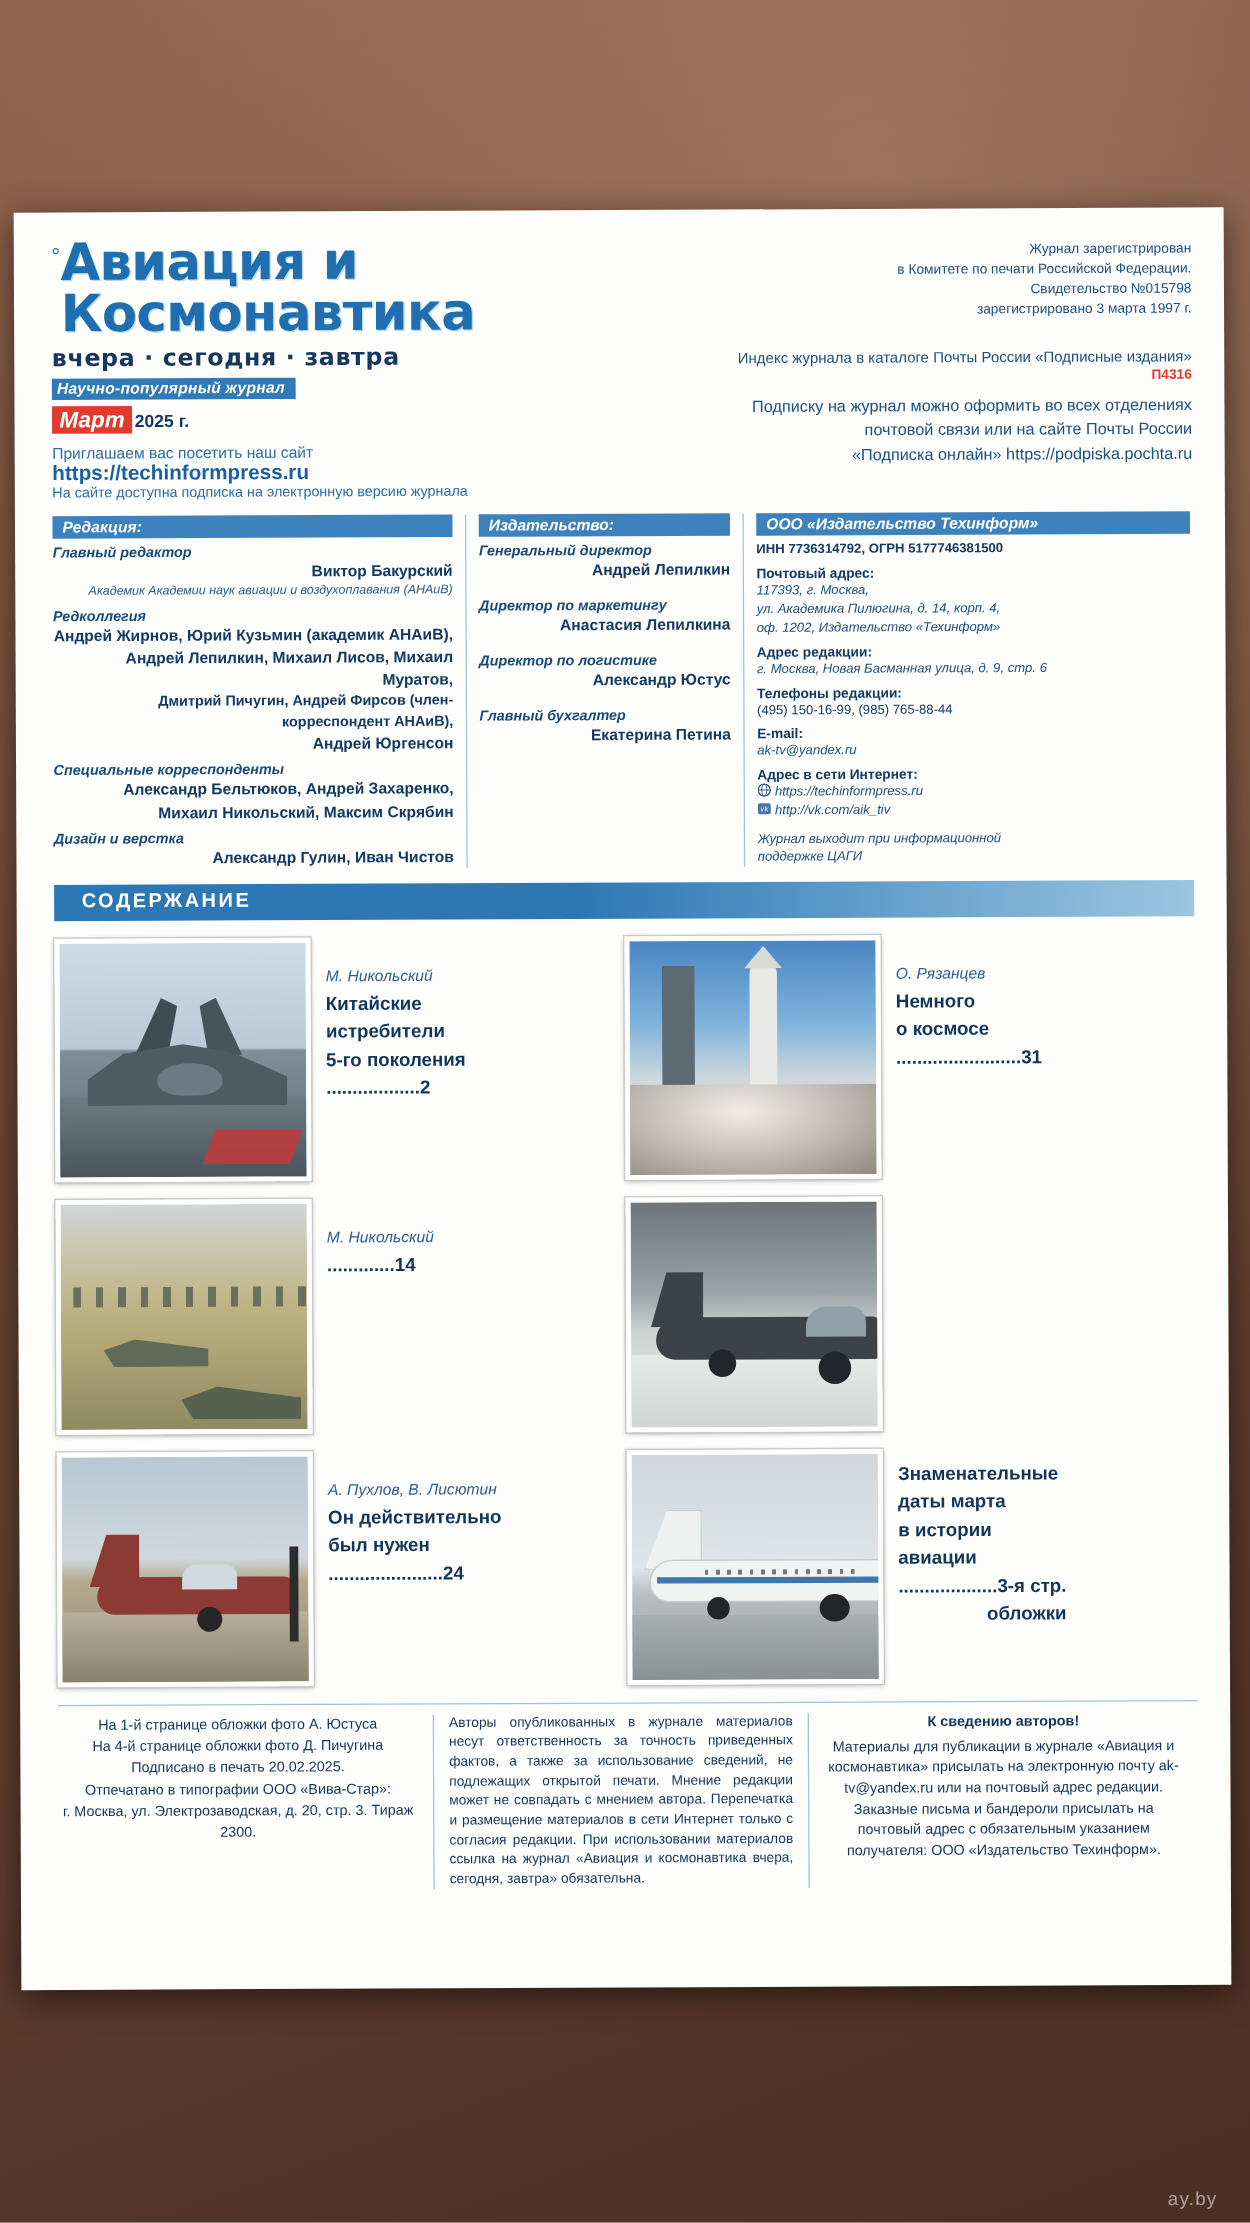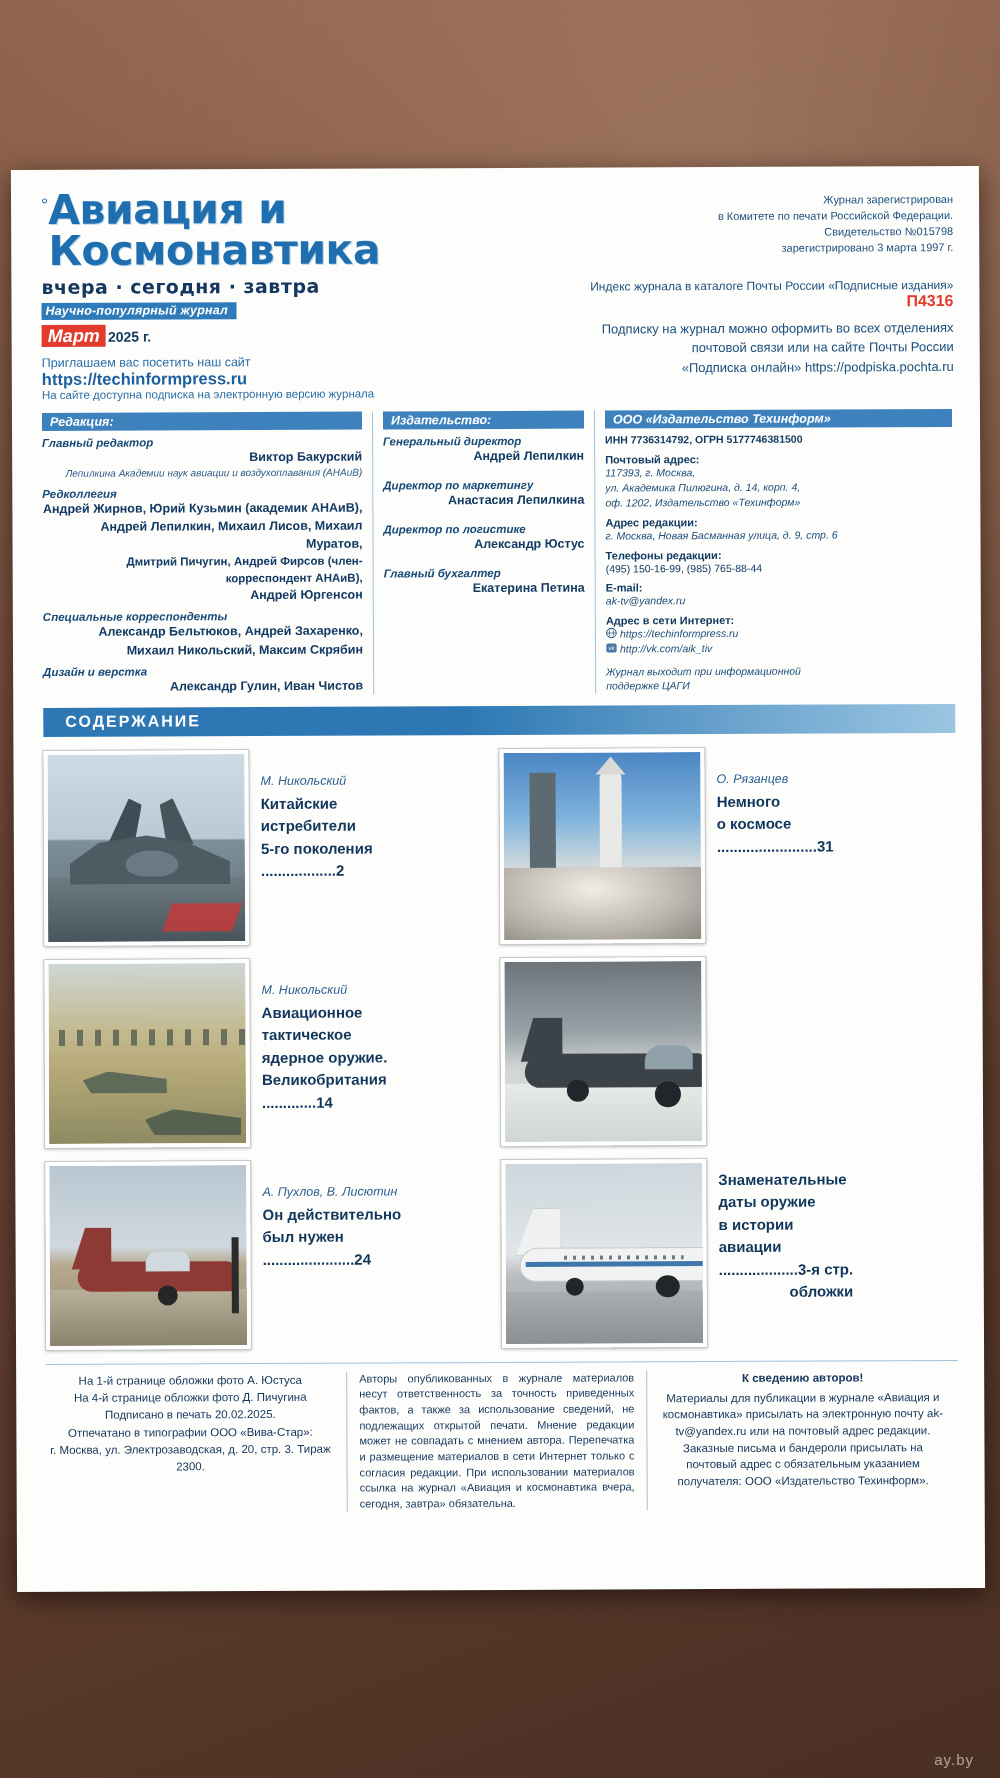--- a/index.html
+++ b/index.html
@@ -58,21 +58,21 @@
   .date-band { margin-top:6px; }
   .date-band .m { background:#e23b2e; color:#fff; font-weight:bold; font-size:18px; padding:1px 6px; font-style:italic;}
   .date-band .y { color:#13365e; font-weight:bold; font-size:14px; margin-left:2px;}
   .invite { color:#2b6ea8; font-size:12.5px; margin-top:9px; }
   .site-url { color:#1b5f9e; font-size:16.5px; font-weight:bold; }
   .site-note { color:#2b6ea8; font-size:11.5px; }
 
   .mast-right { width:380px; text-align:right; padding-top:6px; }
   .reg-line { color:#1b4f7e; font-size:11px; line-height:1.45; }
   .index-line { color:#1b4f7e; font-size:12px; margin-top:22px; }
-  .index-line b { color:#e23b2e; font-size:16px; }
+  .index-line b { color:#e23b2e; font-size:11px; }
   .sub-lines { color:#1b4f7e; font-size:13px; line-height:1.5; margin-top:8px; }
 
   
   .credits { display:flex; margin-top:12px; gap:0; }
   .col { position:relative; }
   .col-head {
     background:#3d82bd; color:#fff; font-size:12.5px; font-weight:bold;
     font-style:italic; padding:2px 8px; margin-bottom:4px;
   }
   .col1 { width:330px; padding-right:10px; }
@@ -215,21 +215,21 @@
 «Подписка онлайн» https://podpiska.pochta.ru</div>
     </div>
   </div>
 
   <div class="credits">
 
     <div class="col col1">
       <div class="col-head">Редакция:</div>
       <div class="role">Главный редактор</div>
       <div class="names">Виктор Бакурский</div>
-      <div class="names tiny-it">Лепилкина Академии наук авиации и воздухоплавания (АНАиВ)</div>
+      <div class="names tiny-it">Академик Академии наук авиации и воздухоплавания (АНАиВ)</div>
       <div class="role">Редколлегия</div>
       <div class="names">Андрей Жирнов, Юрий Кузьмин (академик АНАиВ),</div>
       <div class="names">Андрей Лепилкин, Михаил Лисов, Михаил Муратов,</div>
       <div class="names" style="font-size:11.5px">Дмитрий Пичугин, Андрей Фирсов (член-корреспондент АНАиВ),</div>
       <div class="names">Андрей Юргенсон</div>
       <div class="role">Специальные корреспонденты</div>
       <div class="names">Александр Бельтюков, Андрей Захаренко,</div>
       <div class="names">Михаил Никольский, Максим Скрябин</div>
       <div class="role">Дизайн и верстка</div>
       <div class="names">Александр Гулин, Иван Чистов</div>
@@ -325,24 +325,20 @@
       <div class="toc-cell">
         <div class="thumb small">
           <div class="ph ph-desert">
             <div class="row"></div>
                 <div class="j1"></div>
                 <div class="j2"></div>
           </div>
         </div>
         <div class="toc-text">
           <div class="toc-author">М. Никольский</div>
-          <div class="toc-title" style="white-space:pre-line">Авиационное
-тактическое
-ядерное оружие.
-Великобритания</div>
           <div class="toc-title"><span>.............</span><span class="pg">14</span></div>
         </div>
       </div>
       <div class="toc-cell">
         <div class="thumb small">
           <div class="ph ph-bomber">
             <div class="snow"></div>
                 <div class="tail"></div>
                 <div class="fus"></div>
                 <div class="cock"></div>
@@ -379,21 +375,21 @@
                 <div class="tail"></div>
                 <div class="fus"></div>
                 <div class="band"></div>
                 <div class="win"></div>
                 <div class="w1"></div>
                 <div class="w2"></div>
           </div>
         </div>
         <div class="toc-text nopic">
           <div class="toc-title" style="white-space:pre-line">Знаменательные
-даты оружие
+даты марта
 в истории
 авиации</div>
           <div class="toc-title" style="white-space:pre-line;text-align:right"><span>...................</span><span class="pg">3-я стр.
 обложки</span></div>
         </div>
       </div>
     </div>
 
   </div>
 

